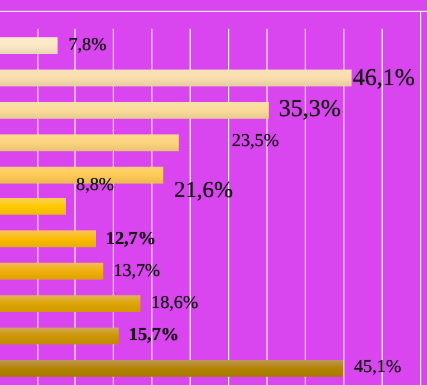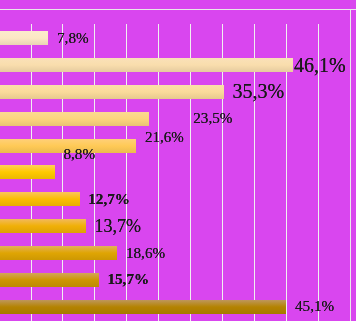--- a/index.html
+++ b/index.html
@@ -41,21 +41,21 @@
       <div class="bar" style="top: 219.2px; width: 86px; height: 14px; background: linear-gradient(rgb(242, 186, 92) 0%, rgb(240, 176, 7) 50%, rgb(221, 162, 6) 100%);"></div>
       <div class="bar" style="top: 246px; width: 117.3px; height: 14px; background: linear-gradient(rgb(227, 177, 91) 0%, rgb(223, 165, 3) 50%, rgb(205, 152, 3) 100%);"></div>
       <div class="bar" style="top: 272.9px; width: 98.8px; height: 14px; background: linear-gradient(rgb(211, 165, 91) 0%, rgb(205, 150, 3) 50%, rgb(189, 138, 3) 100%);"></div>
       <div class="bar" style="top: 299.7px; width: 286.4px; height: 14px; background: linear-gradient(rgb(190, 151, 91) 0%, rgb(180, 131, 0) 50%, rgb(166, 121, 0) 100%);"></div>
     </div>
   <div id="labels">
       <div class="data-label" style="left: 57px; top: 30.7px; height: 14px; line-height: 14px; font-size: 15.2px; color: rgb(26, 26, 26);">7,8%</div>
       <div class="data-label" style="left: 294px; top: 57.5px; height: 14px; line-height: 14px; font-size: 20px; color: rgb(26, 26, 26);">46,1%</div>
       <div class="data-label" style="left: 232.4px; top: 84.4px; height: 14px; line-height: 14px; font-size: 20px; color: rgb(26, 26, 26);">35,3%</div>
       <div class="data-label" style="left: 157.2px; top: 111.3px; height: 14px; line-height: 14px; font-size: 15.2px; color: rgb(26, 26, 26); margin-left: 36px;">23,5%</div>
-      <div class="data-label" style="left: 145px; top: 130px; height: 14px; line-height: 14px; font-size: 15px; color: rgb(26, 26, 26);">21,6%</div>
+      <div class="data-label" style="left: 145px; top: 152px; height: 14px; line-height: 14px; font-size: 19px; color: rgb(26, 26, 26);">21,6%</div>
       <div class="data-label" style="left: 63.4px; top: 147px; height: 14px; line-height: 14px; font-size: 15.2px; color: rgb(26, 26, 26);">8,8%</div>
       <div class="data-label" style="left: 88.2px; top: 191.8px; height: 14px; line-height: 14px; font-size: 15.2px; color: rgb(26, 26, 26); font-weight: bold;">12,7%</div>
-      <div class="data-label" style="left: 94.6px; top: 218.7px; height: 14px; line-height: 14px; font-size: 18px; color: rgb(26, 26, 26);">13,7%</div>
+      <div class="data-label" style="left: 94.6px; top: 218.7px; height: 14px; line-height: 14px; font-size: 15px; color: rgb(26, 26, 26);">13,7%</div>
       <div class="data-label" style="left: 125.9px; top: 245.5px; height: 14px; line-height: 14px; font-size: 15.2px; color: rgb(26, 26, 26);">18,6%</div>
       <div class="data-label" style="left: 107.4px; top: 272.4px; height: 14px; line-height: 14px; font-size: 15.2px; color: rgb(26, 26, 26); font-weight: bold;">15,7%</div>
       <div class="data-label" style="left: 295px; top: 299.2px; height: 14px; line-height: 14px; font-size: 15.2px; color: rgb(26, 26, 26);">45,1%</div>
     </div>
 </div>
 
 </body></html>

